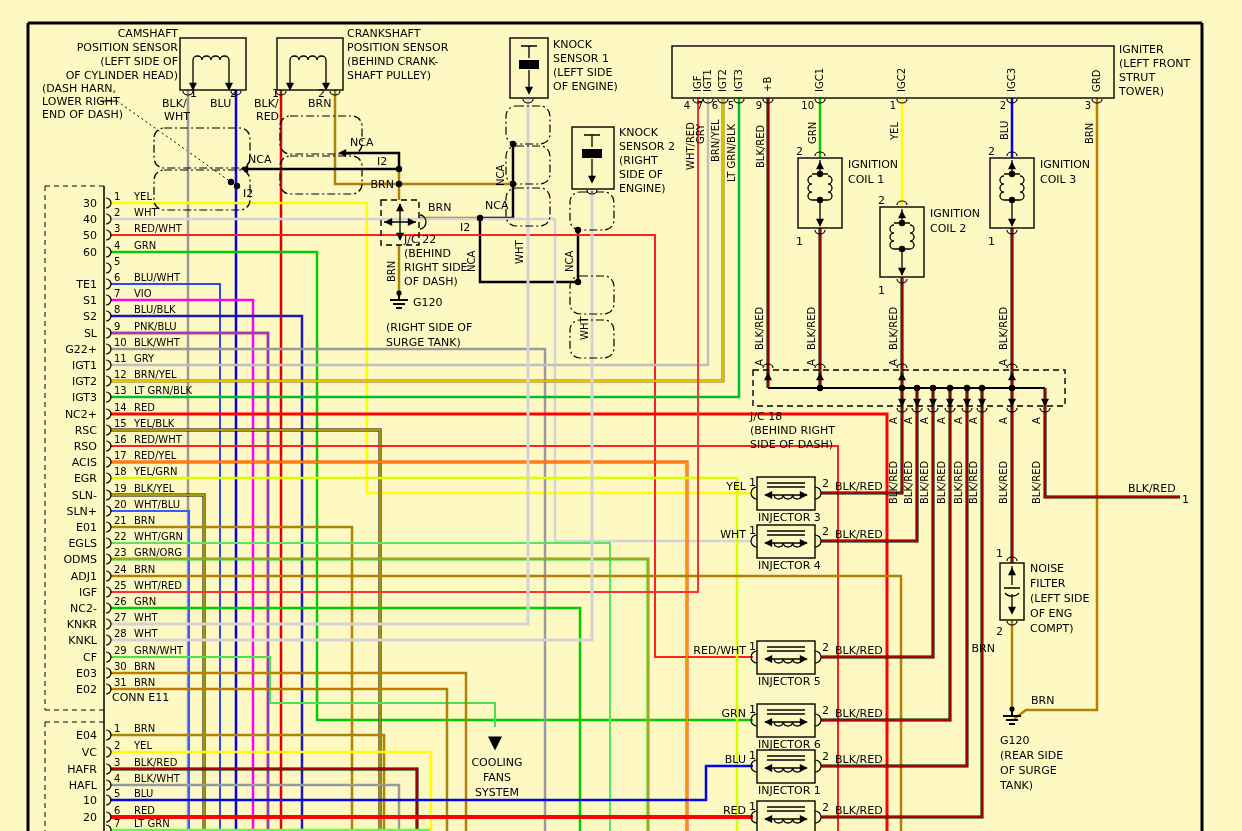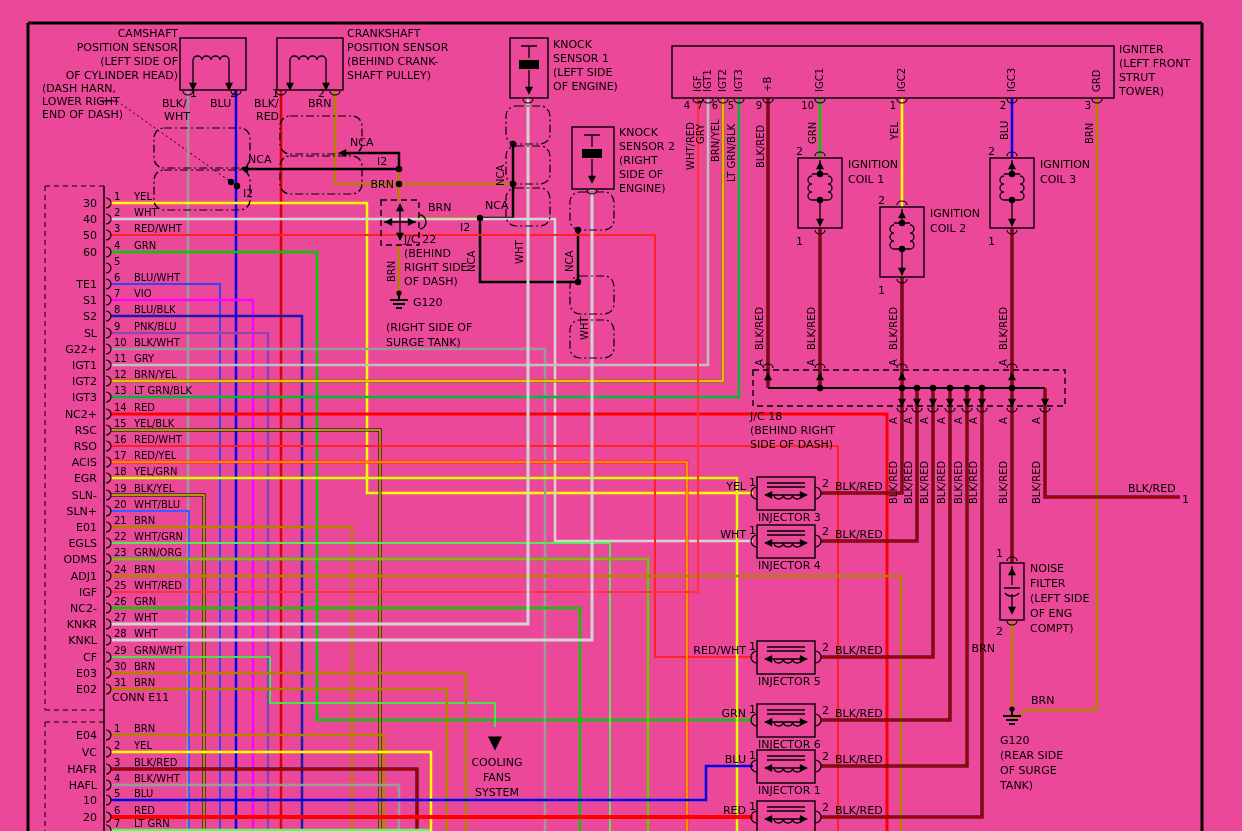--- a/index.html
+++ b/index.html
@@ -1,16 +1,16 @@
 <!DOCTYPE html>
 <html><head>
 <meta charset="utf-8">
 <style>
   html,body{margin:0;padding:0;background:#fff;}
-  #stage{position:relative;width:1242px;height:831px;background:#ec4899;overflow:hidden;
+  #stage{position:relative;width:1242px;height:831px;background:#fef9c3;overflow:hidden;
          font-family:"DejaVu Sans","Liberation Sans",sans-serif;}
   svg{position:absolute;left:0;top:0;}
   text{font-family:"DejaVu Sans","Liberation Sans",sans-serif;fill:#000;}
 </style>
 </head>
 <body>
 
 <div id="stage">
   <svg id="canvas" width="1242" height="831" viewBox="0 0 1242 831">
       <polyline points="28,23 28,831" fill="none" stroke="#000" stroke-width="3"></polyline>

